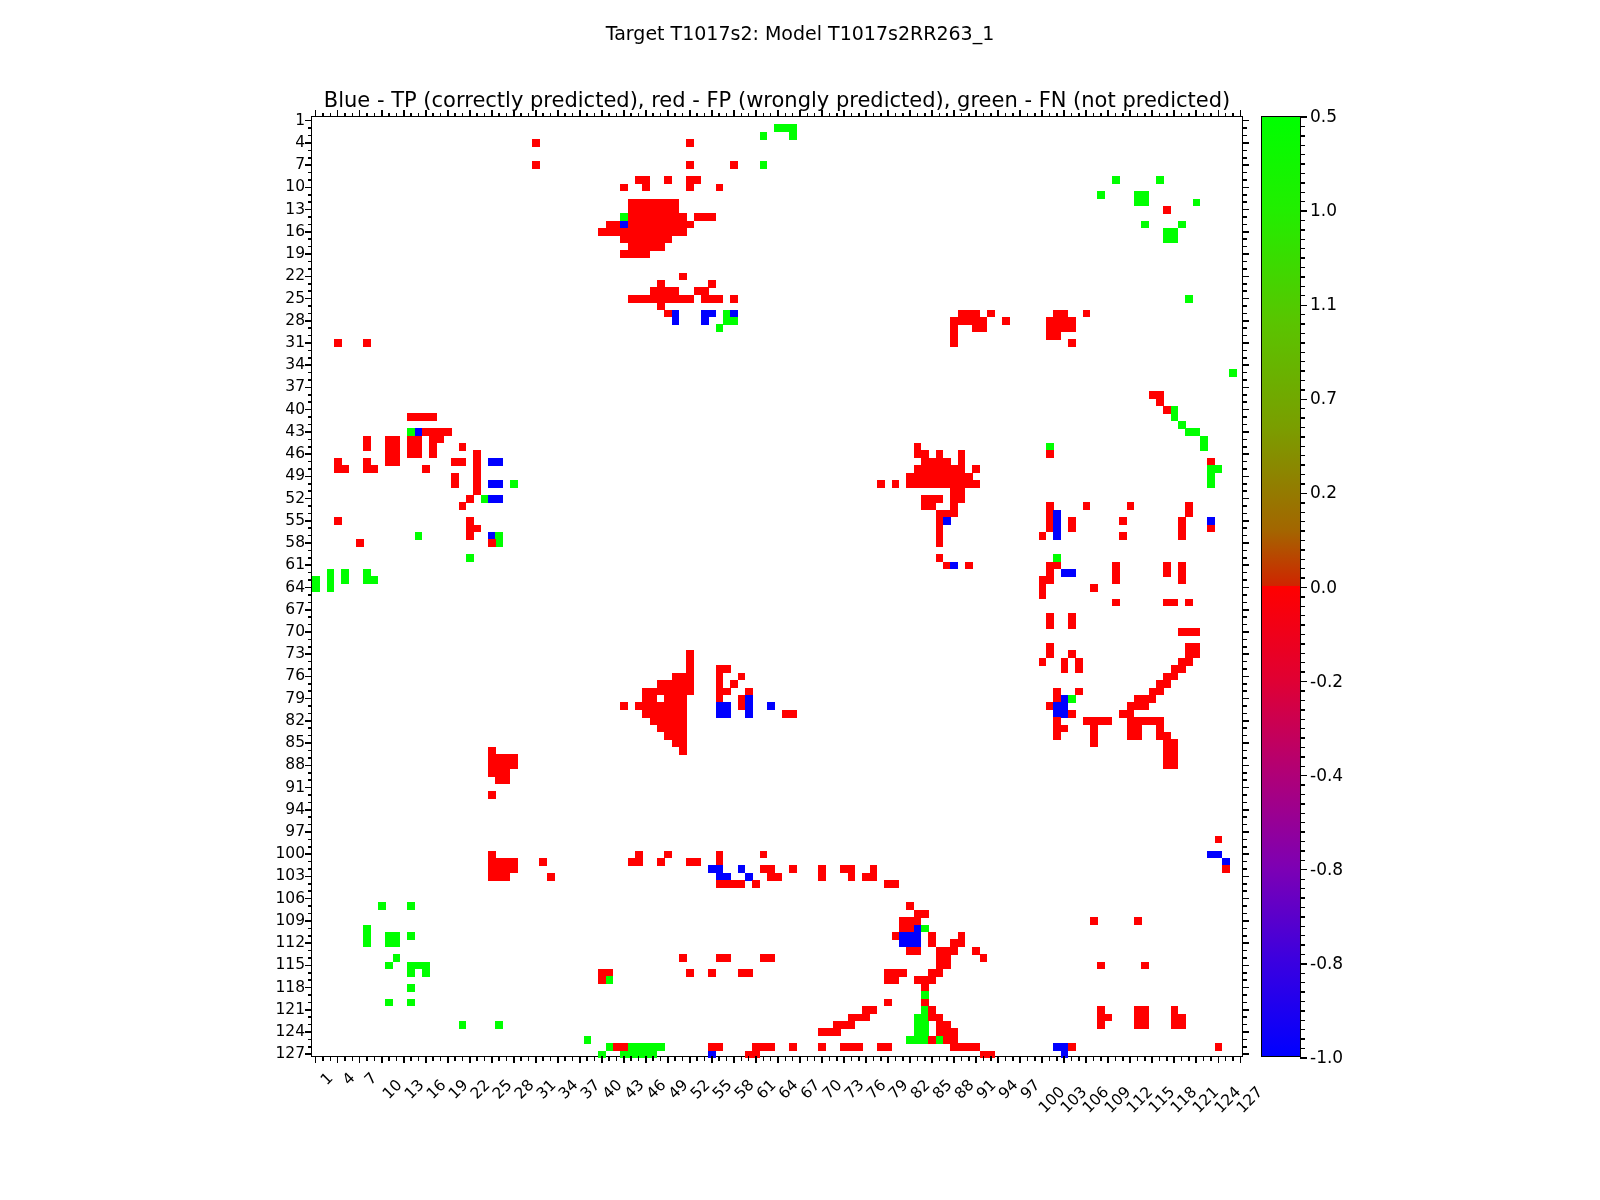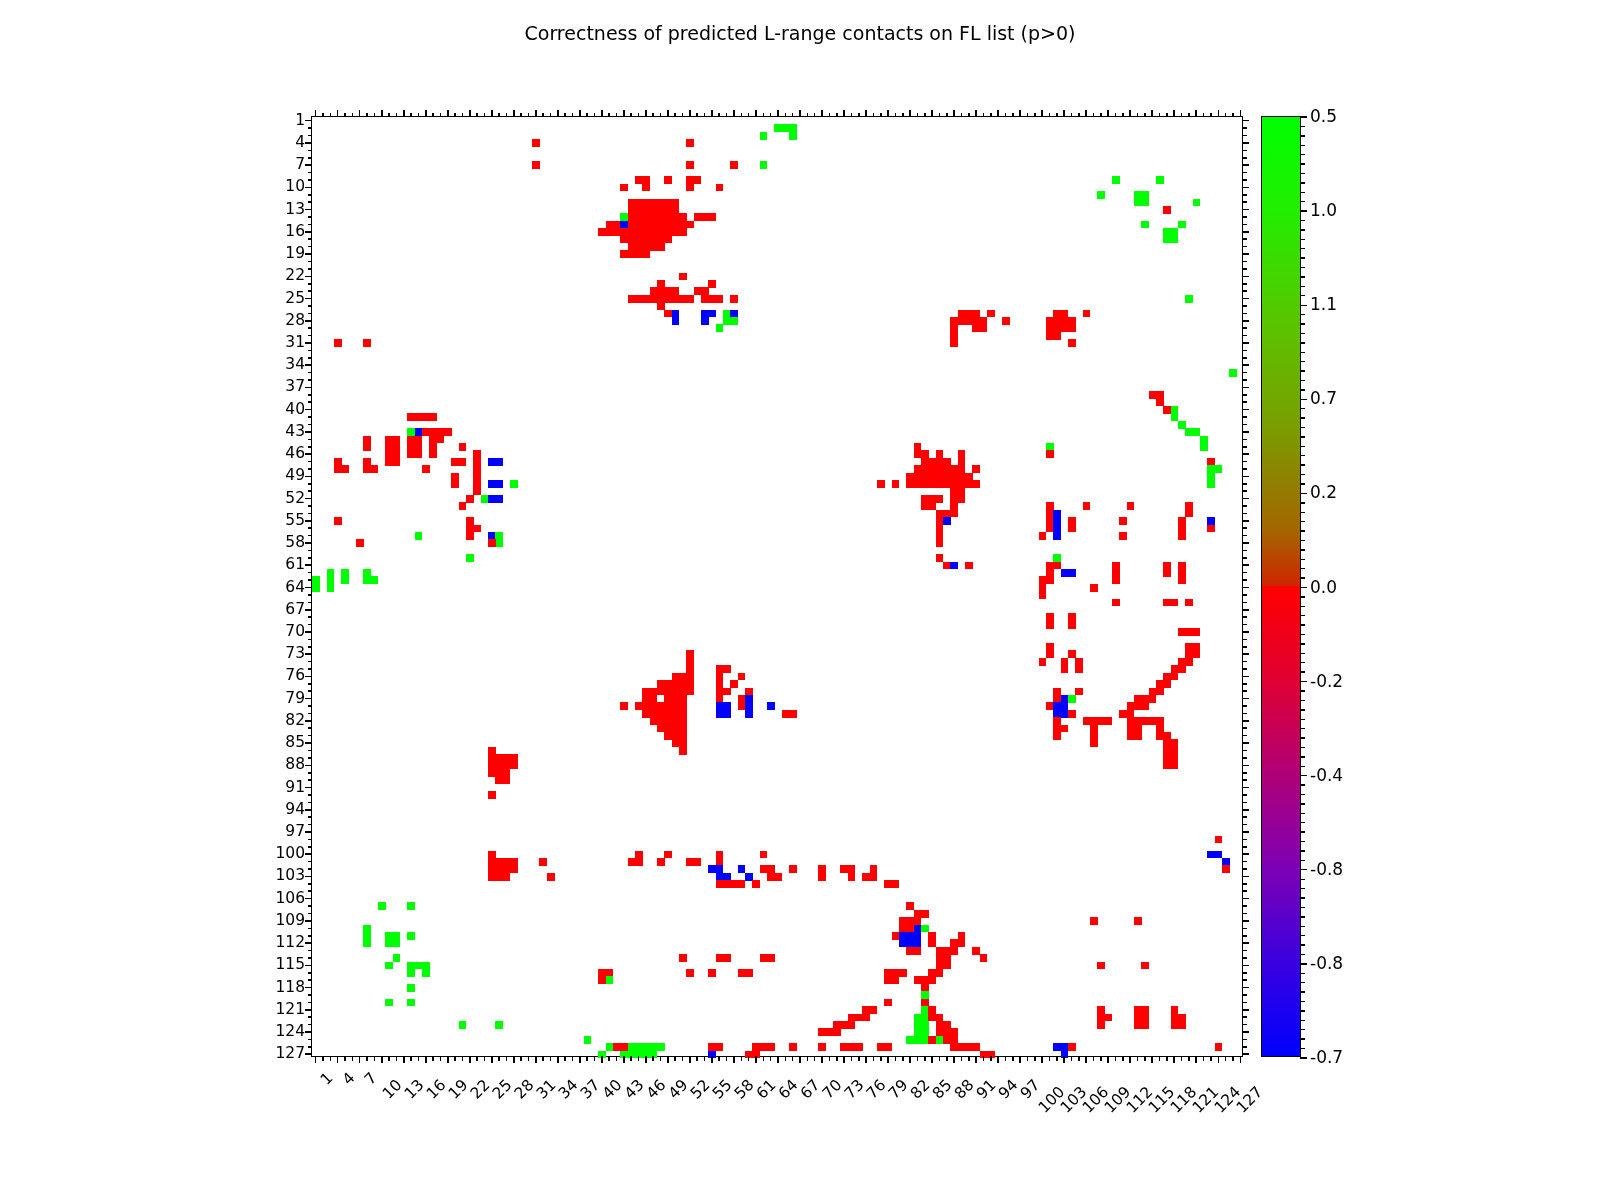--- a/index.html
+++ b/index.html
@@ -46,23 +46,24 @@
   .cbtick{position:absolute;right:-7px;width:7px;height:1.4px;background:#000;}
   .cbtick.minor{right:-4.5px;width:4.5px;}
   .cblab{position:absolute;left:1310px;font-size:17px;color:#000;transform:translateY(-50%);white-space:nowrap;}
 </style>
 </head>
 <body>
 
 <div id="root">
 
   <div class="title-block">
-    <div class="title-line">Correctness of predicted L-range contacts on FL list (p&gt;0)</div>
+    <div class="title-line">Target T1017s2: Model T1017s2RR263_1</div>
   </div>
 
+  <div class="axes-title">Blue - TP (correctly predicted), red - FP (wrongly predicted), green - FN (not predicted)</div>
 
   <div id="plot">
     <div id="cells">
         <div class="cell" style="left: 462.331px; top: 7.40945px; width: 22.3657px; height: 7.75945px; background: rgb(0, 255, 0);"></div>
         <div class="cell" style="left: 447.654px; top: 14.8189px; width: 7.68858px; height: 7.75945px; background: rgb(0, 255, 0);"></div>
         <div class="cell" style="left: 477.008px; top: 14.8189px; width: 7.68858px; height: 7.75945px; background: rgb(0, 255, 0);"></div>
         <div class="cell" style="left: 220.157px; top: 22.2283px; width: 7.68858px; height: 7.75945px; background: rgb(255, 0, 0);"></div>
         <div class="cell" style="left: 374.268px; top: 22.2283px; width: 7.68858px; height: 7.75945px; background: rgb(255, 0, 0);"></div>
         <div class="cell" style="left: 220.157px; top: 44.4567px; width: 7.68858px; height: 7.75945px; background: rgb(255, 0, 0);"></div>
         <div class="cell" style="left: 374.268px; top: 44.4567px; width: 7.68858px; height: 7.75945px; background: rgb(255, 0, 0);"></div>
@@ -1188,16 +1189,16 @@
       <div class="cblab" style="top: 116px;">0.5</div>
       <div class="cblab" style="top: 210.1px;">1.0</div>
       <div class="cblab" style="top: 304.2px;">1.1</div>
       <div class="cblab" style="top: 398.3px;">0.7</div>
       <div class="cblab" style="top: 492.4px;">0.2</div>
       <div class="cblab" style="top: 586.5px;">0.0</div>
       <div class="cblab" style="top: 680.6px;">-0.2</div>
       <div class="cblab" style="top: 774.7px;">-0.4</div>
       <div class="cblab" style="top: 868.8px;">-0.8</div>
       <div class="cblab" style="top: 962.9px;">-0.8</div>
-      <div class="cblab" style="top: 1057px;">-0.7</div>
+      <div class="cblab" style="top: 1057px;">-1.0</div>
     </div>
 
 </div>
 
 </body></html>

